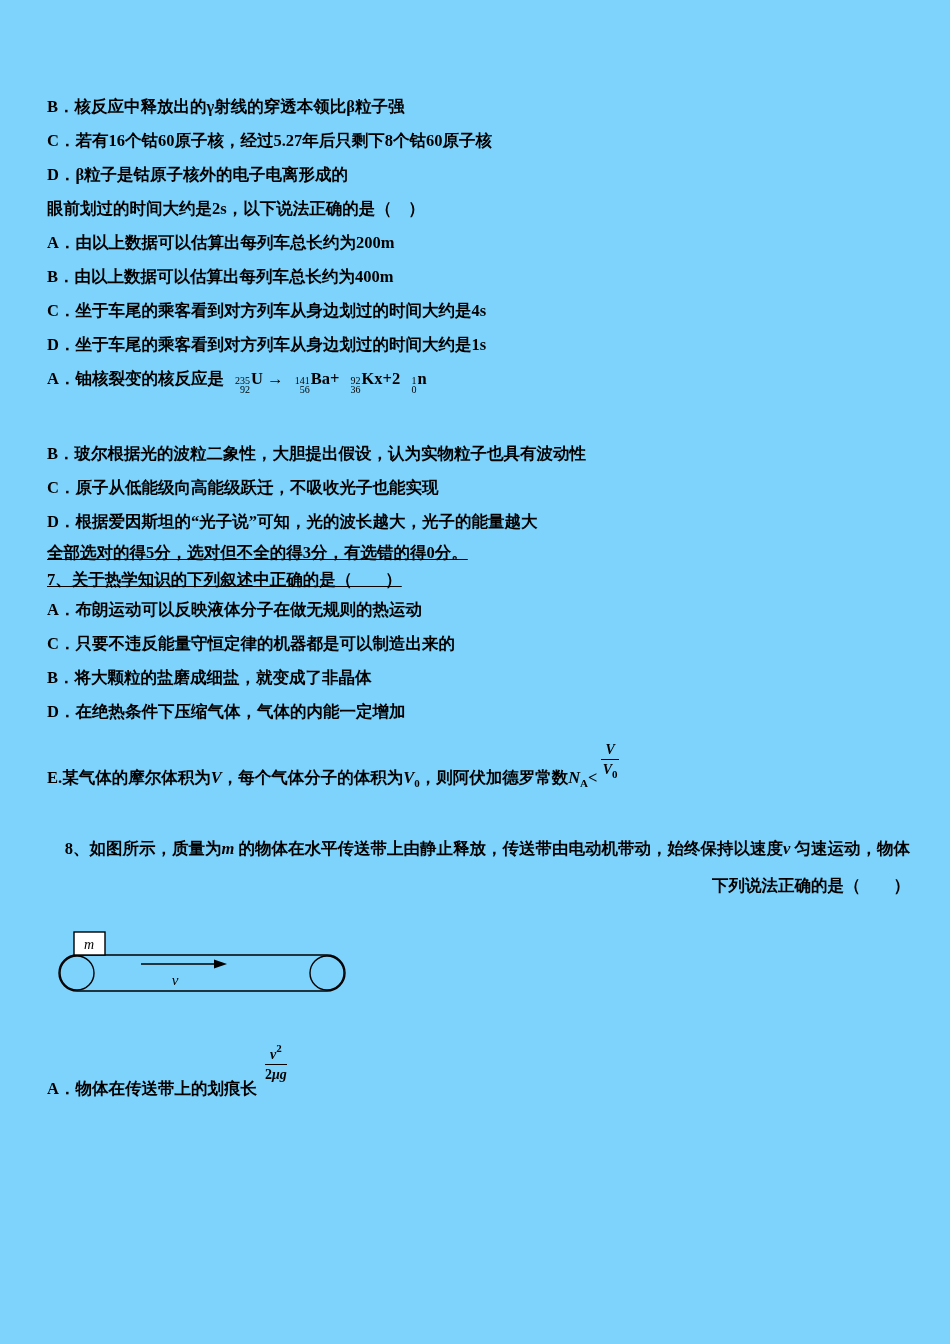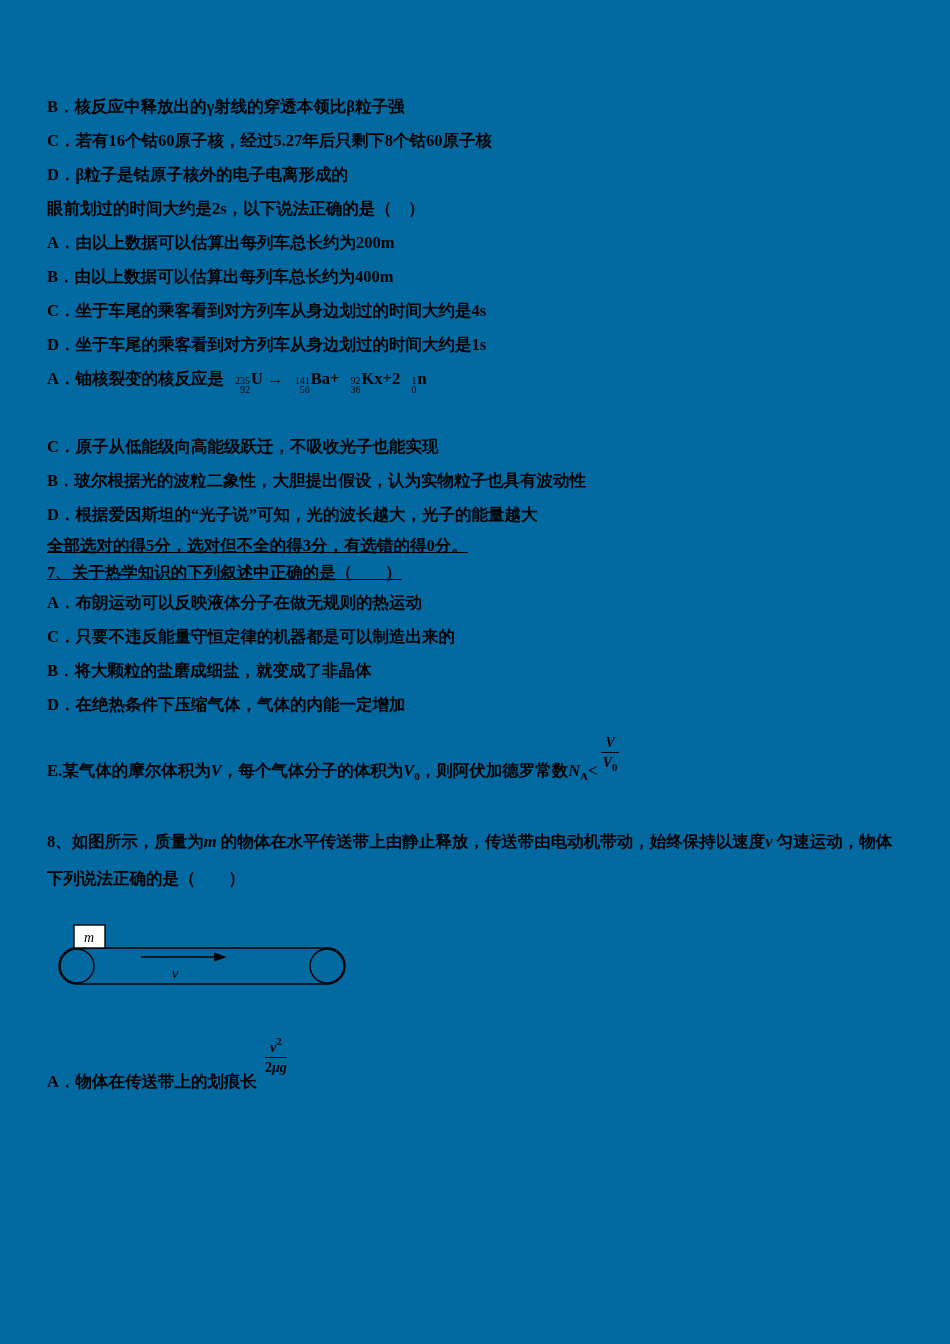--- a/index.html
+++ b/index.html
@@ -1,28 +1,28 @@
 <!DOCTYPE html>
 <html><head>
 <meta charset="utf-8">
 <style>
   html,body{margin:0;padding:0;background:#ffffff;}
   body{width:950px;height:1344px;overflow:hidden;color:#000;
        font-family:"Liberation Serif","DejaVu Serif",serif;}
-  .page{width:950px;height:1344px;background:#0369a1;box-sizing:border-box;
+  .page{width:950px;height:1344px;background:#7dd3fc;box-sizing:border-box;
         padding:90px 40px 0 47px;}
   .l{line-height:34px;font-size:16.5px;font-weight:700;white-space:nowrap;}
-  .l37{line-height:37px;}
+  .l37{line-height:37px;text-align:right;}
   .it{font-style:italic;}
   .sub{font-size:11px;vertical-align:-4px;font-style:normal;}
   .sup{font-size:11px;vertical-align:7px;}
   .mu{font-style:italic;font-size:14px;vertical-align:3px;}
   
   .nuclide{display:inline-block;text-align:right;font-size:10px;font-weight:400;
-           line-height:9.5px;vertical-align:-9px;margin:0 1px 9px 7px;}
+           line-height:9.5px;vertical-align:-9px;margin:0 1px 16px 7px;}
   .nuclide span{display:block;}
   
   .frac{display:inline-block;text-align:center;font-size:14px;line-height:17px;
         font-weight:700;vertical-align:9px;margin:0 4px;}
   .frac .fnum{display:block;border-bottom:1px solid #000;padding:0 4px 1px;}
   .frac .fden{display:block;padding-top:1px;}
   .frac.hi{vertical-align:15px;}
   .formula-line{margin-bottom:26px;}
   .eline{margin-top:12px;line-height:42px;}
   .q8stem{margin-top:26px;}
@@ -48,22 +48,22 @@
 
   <div class="l formula-line">
     <span>A．铀核裂变的核反应是</span>
     <span class="nuclide"><span>235</span><span>92</span></span><span>U</span>
     <span>→</span>
     <span class="nuclide"><span>141</span><span>56</span></span><span>Ba</span><span>+</span>
     <span class="nuclide"><span>92</span><span>36</span></span><span>Kx</span><span>+2</span>
     <span class="nuclide"><span>1</span><span>0</span></span><span>n</span>
   </div>
 
+  <div class="l"><span>B．玻尔根据光的波粒二象性，大胆提出假设，认为实物粒子也具有波动性</span></div>
   <div class="l"><span>C．原子从低能级向高能级跃迁，不吸收光子也能实现</span></div>
-  <div class="l"><span>B．玻尔根据光的波粒二象性，大胆提出假设，认为实物粒子也具有波动性</span></div>
   <div class="l"><span>D．根据爱因斯坦的“光子说”可知，光的波长越大，光子的能量越大</span></div>
 
   <div class="l section-tight"><span>全部选对的得5分，选对但不全的得3分，有选错的得0分。</span></div>
 
   <div class="l section-tight"><span>7、关于热学知识的下列叙述中正确的是（　　）</span></div>
   <div class="l"><span>A．布朗运动可以反映液体分子在做无规则的热运动</span></div>
   <div class="l"><span>C．只要不违反能量守恒定律的机器都是可以制造出来的</span></div>
   <div class="l"><span>B．将大颗粒的盐磨成细盐，就变成了非晶体</span></div>
   <div class="l"><span>D．在绝热条件下压缩气体，气体的内能一定增加</span></div>
 

